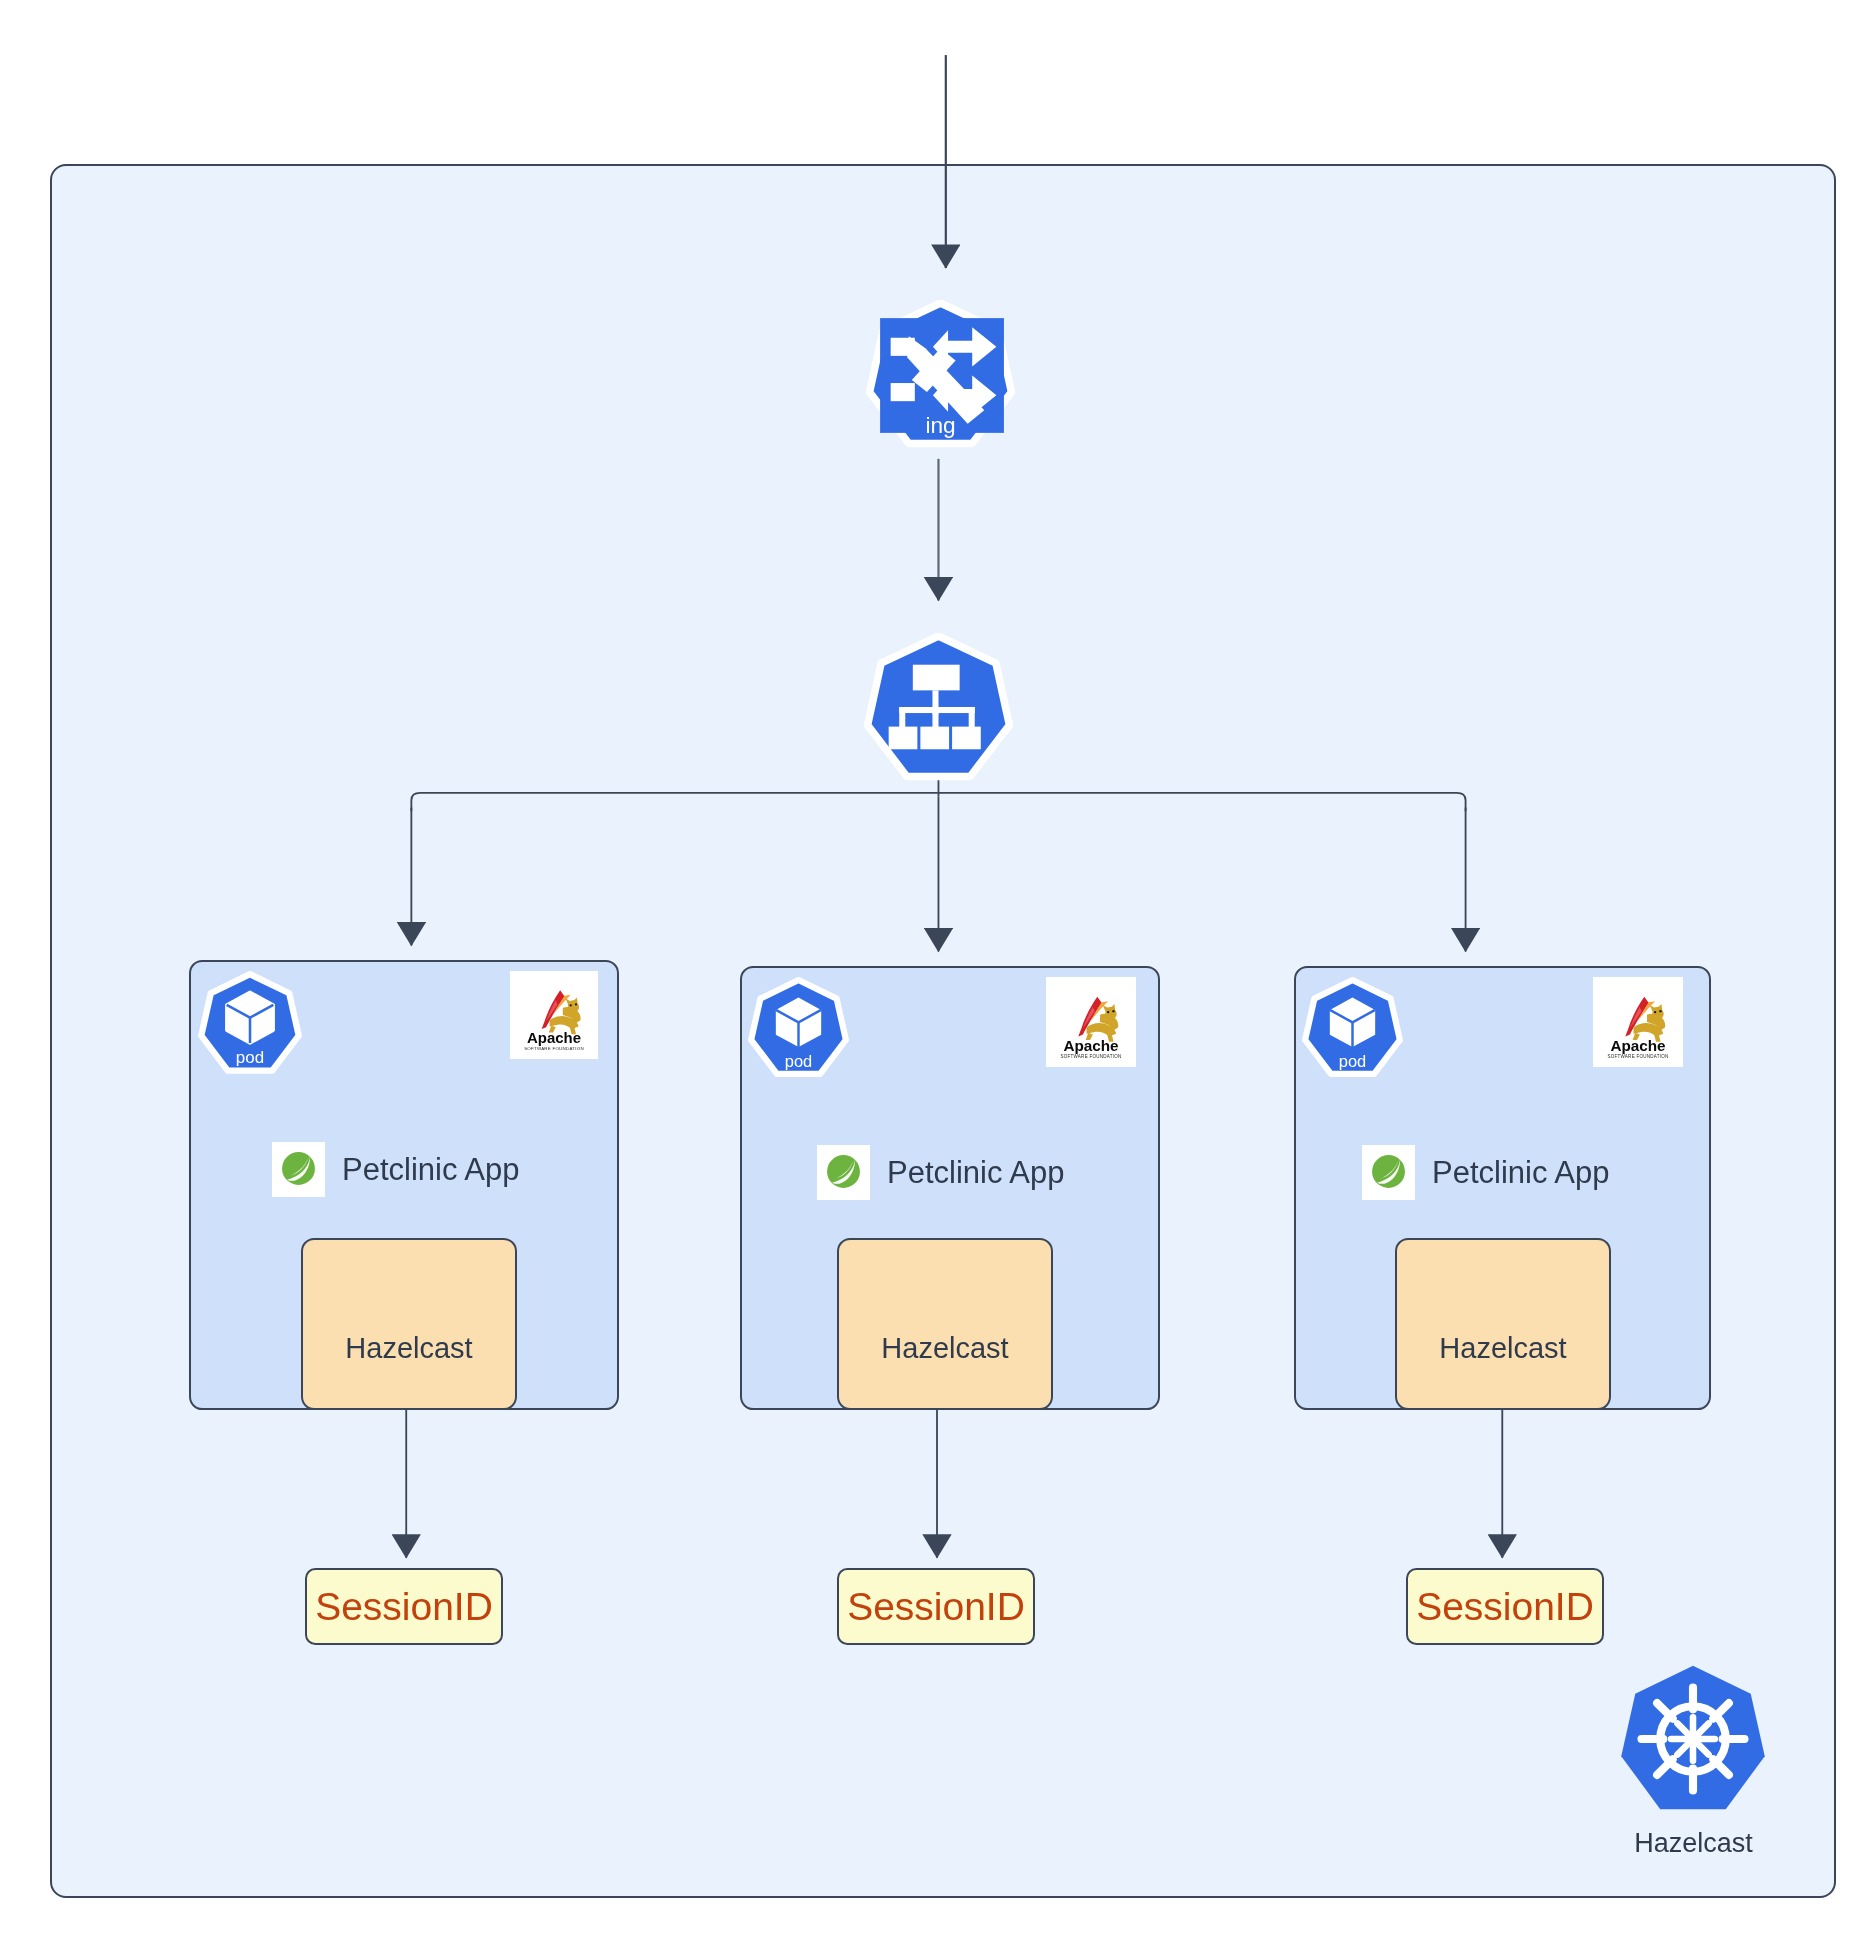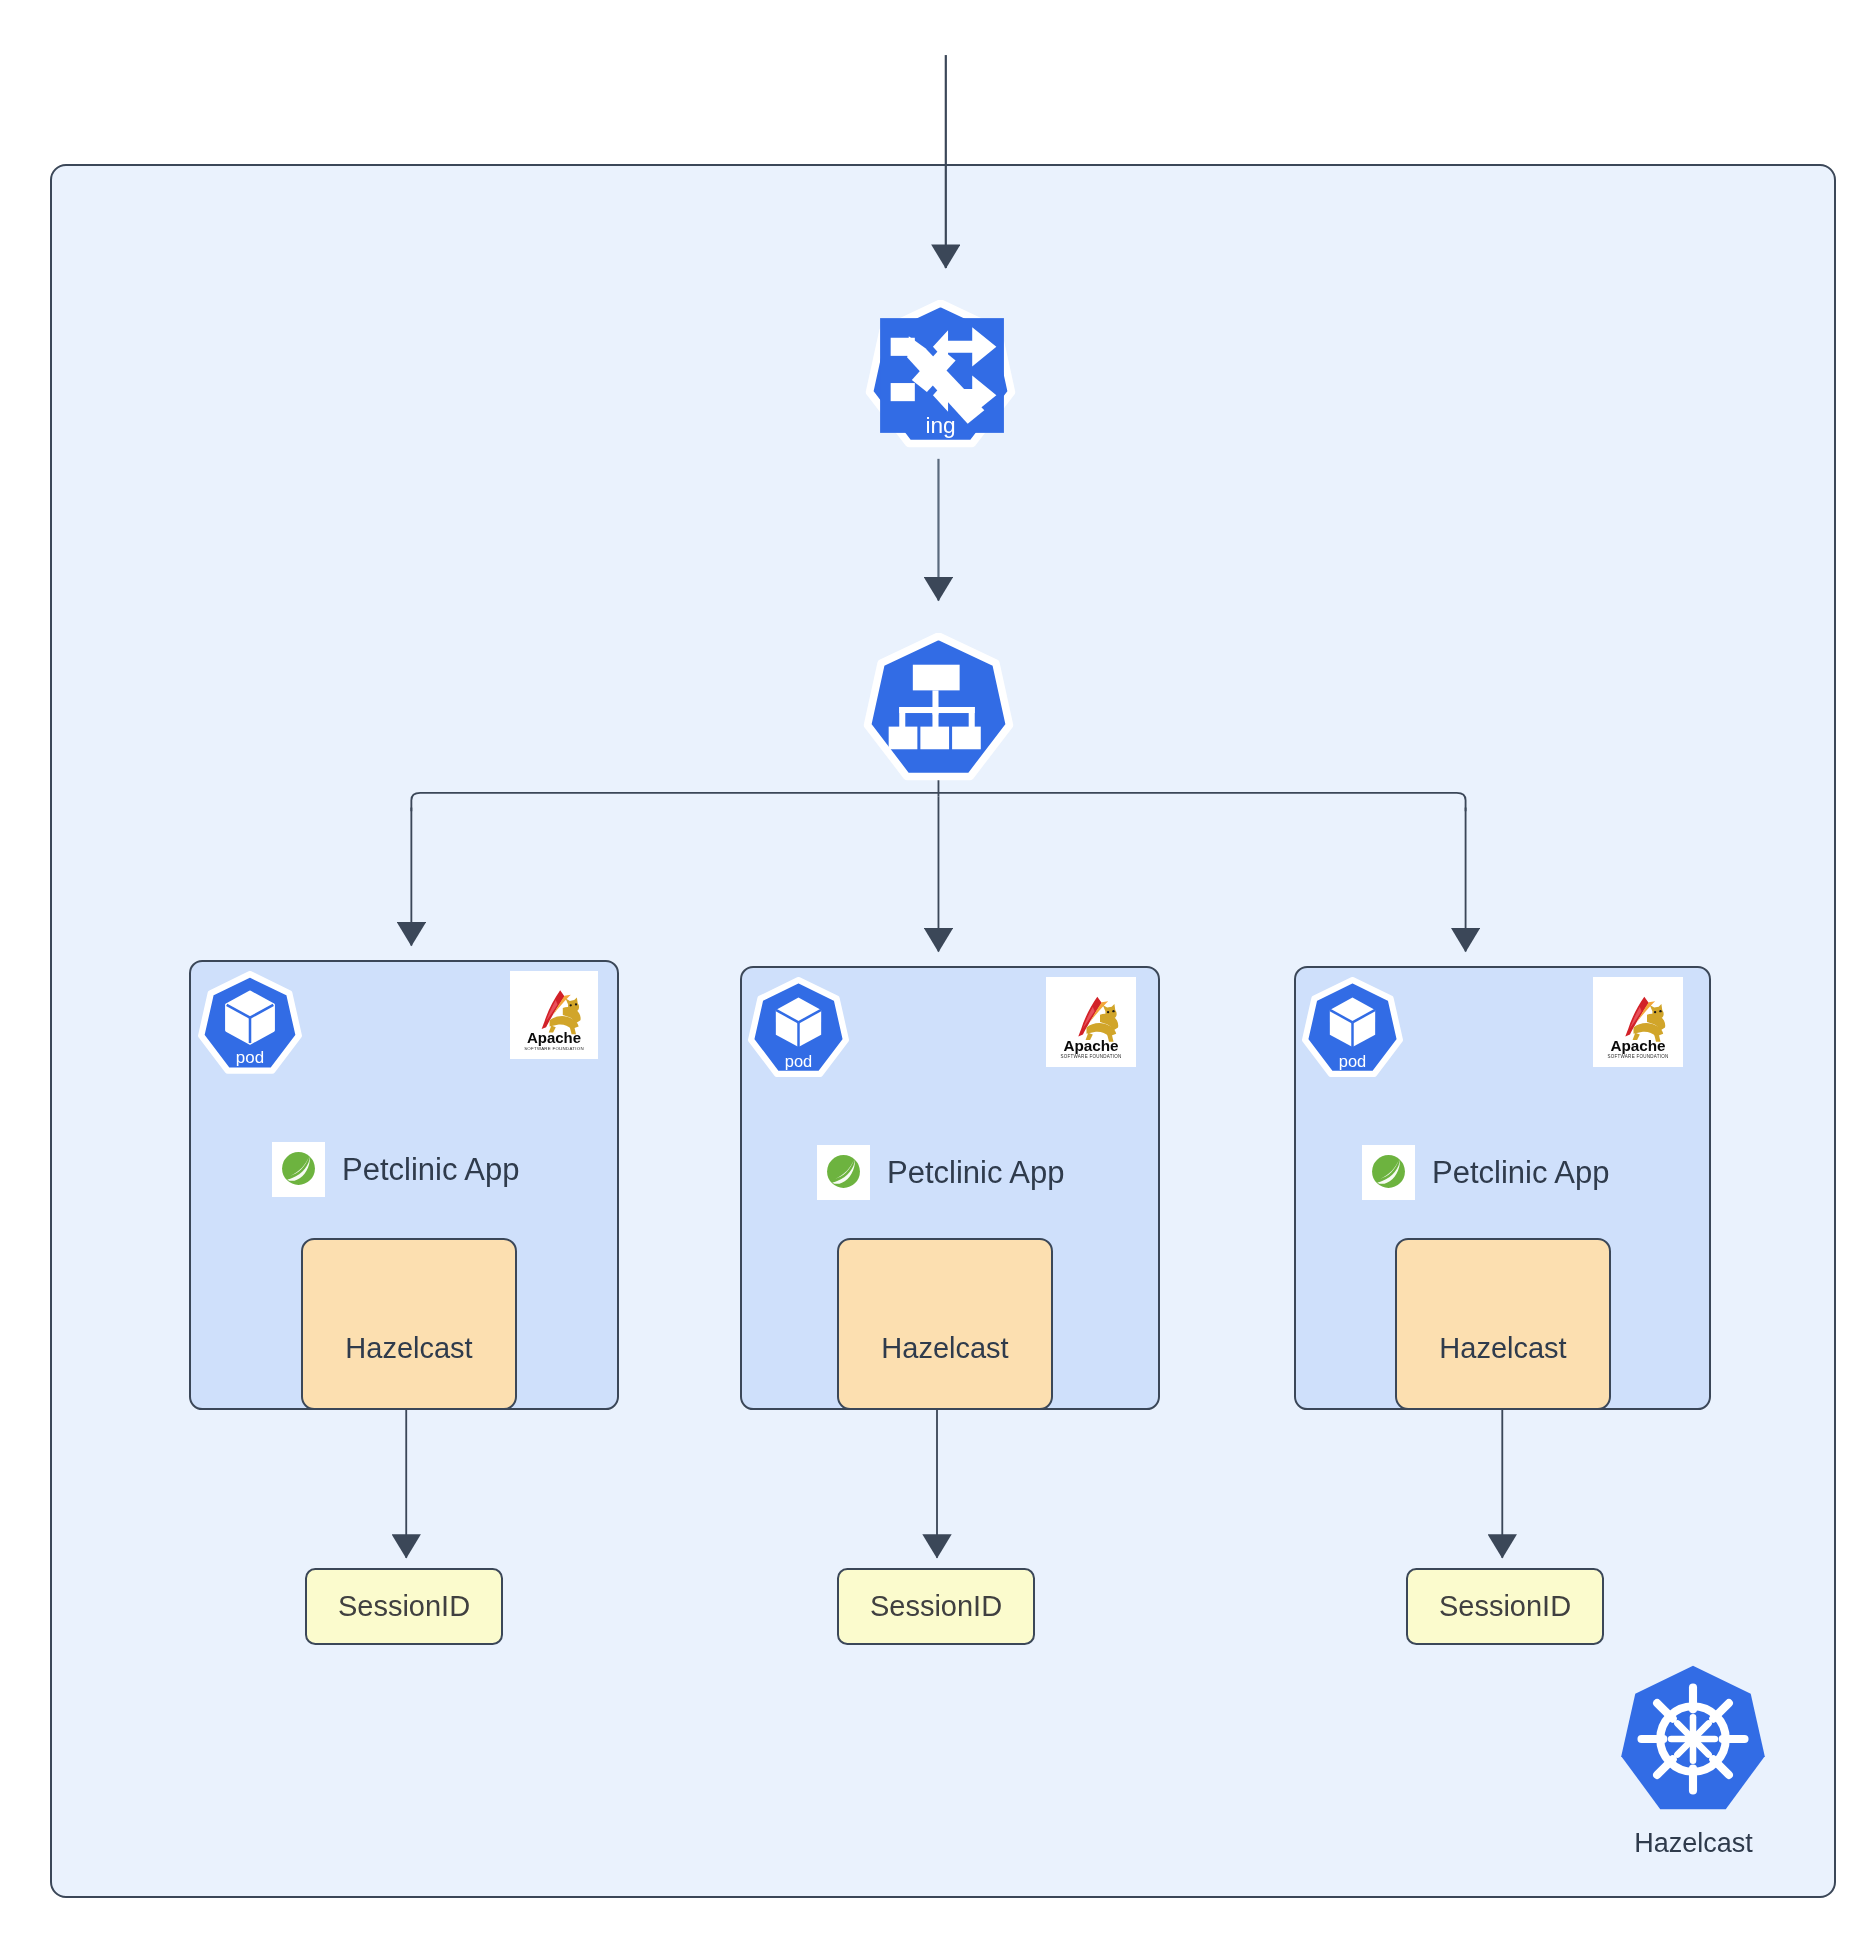--- a/index.html
+++ b/index.html
@@ -77,22 +77,22 @@
   .session-box {
     background: #fbfbcd;
     border: 2.2px solid #3b4758;
     border-radius: 10.3px;
     box-sizing: border-box;
     display: flex;
     align-items: center;
     justify-content: center;
   }
   .session-box .sess-text {
-    color: #404040;
-    font-size: 29px;
+    color: #c2410c;
+    font-size: 39px;
     white-space: nowrap;
   }
 
   
   .app-row {
     position: absolute;
     display: flex;
     align-items: center;
     gap: 17px;
   }

